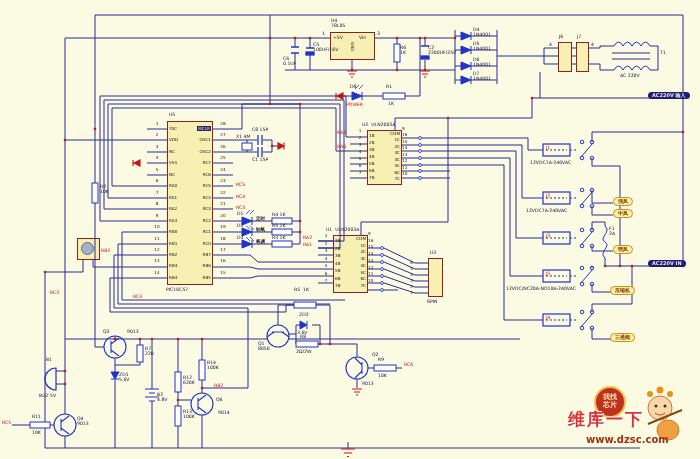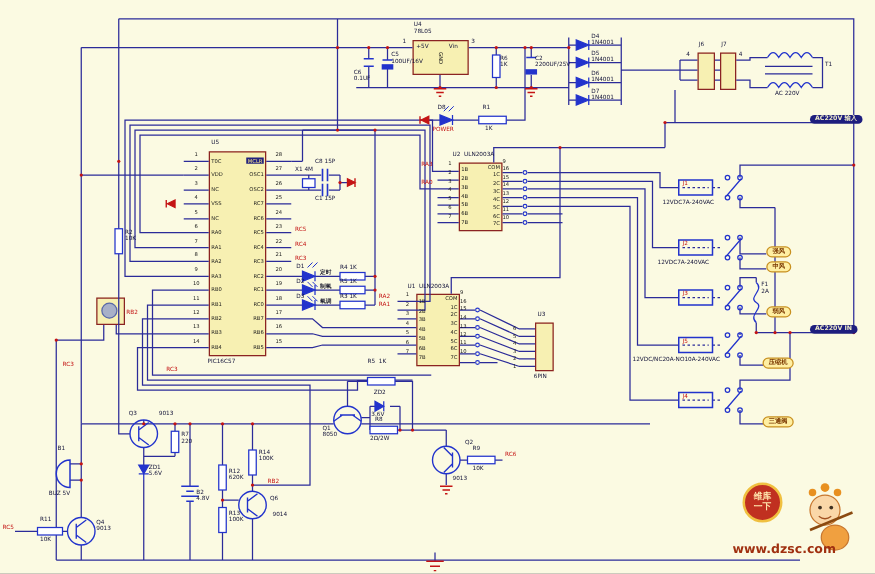--- a/index.html
+++ b/index.html
@@ -540,17 +540,18 @@
   <div class="lbl" style="left:39px;top:393px">BUZ 5V</div>
   <div class="lbl" style="left:77px;top:416px">
       <span>Q4</span>
       <span>9013</span>
     </div>
   <div class="lbl" style="left:32px;top:414px">R11</div>
   <div class="lbl" style="left:32px;top:430px">10K</div>
   <div class="lbl red" style="left:2px;top:420px">RC5</div>
 
   <div class="wm-badge">
-      <div>维库一下</div>
-    </div>
+      <div>我找芯片</div>
+    </div>
+  <div class="wm-name">维库一下</div>
   <div class="wm-url">www.dzsc.com</div>
 
 </div>
 
 </body></html>

